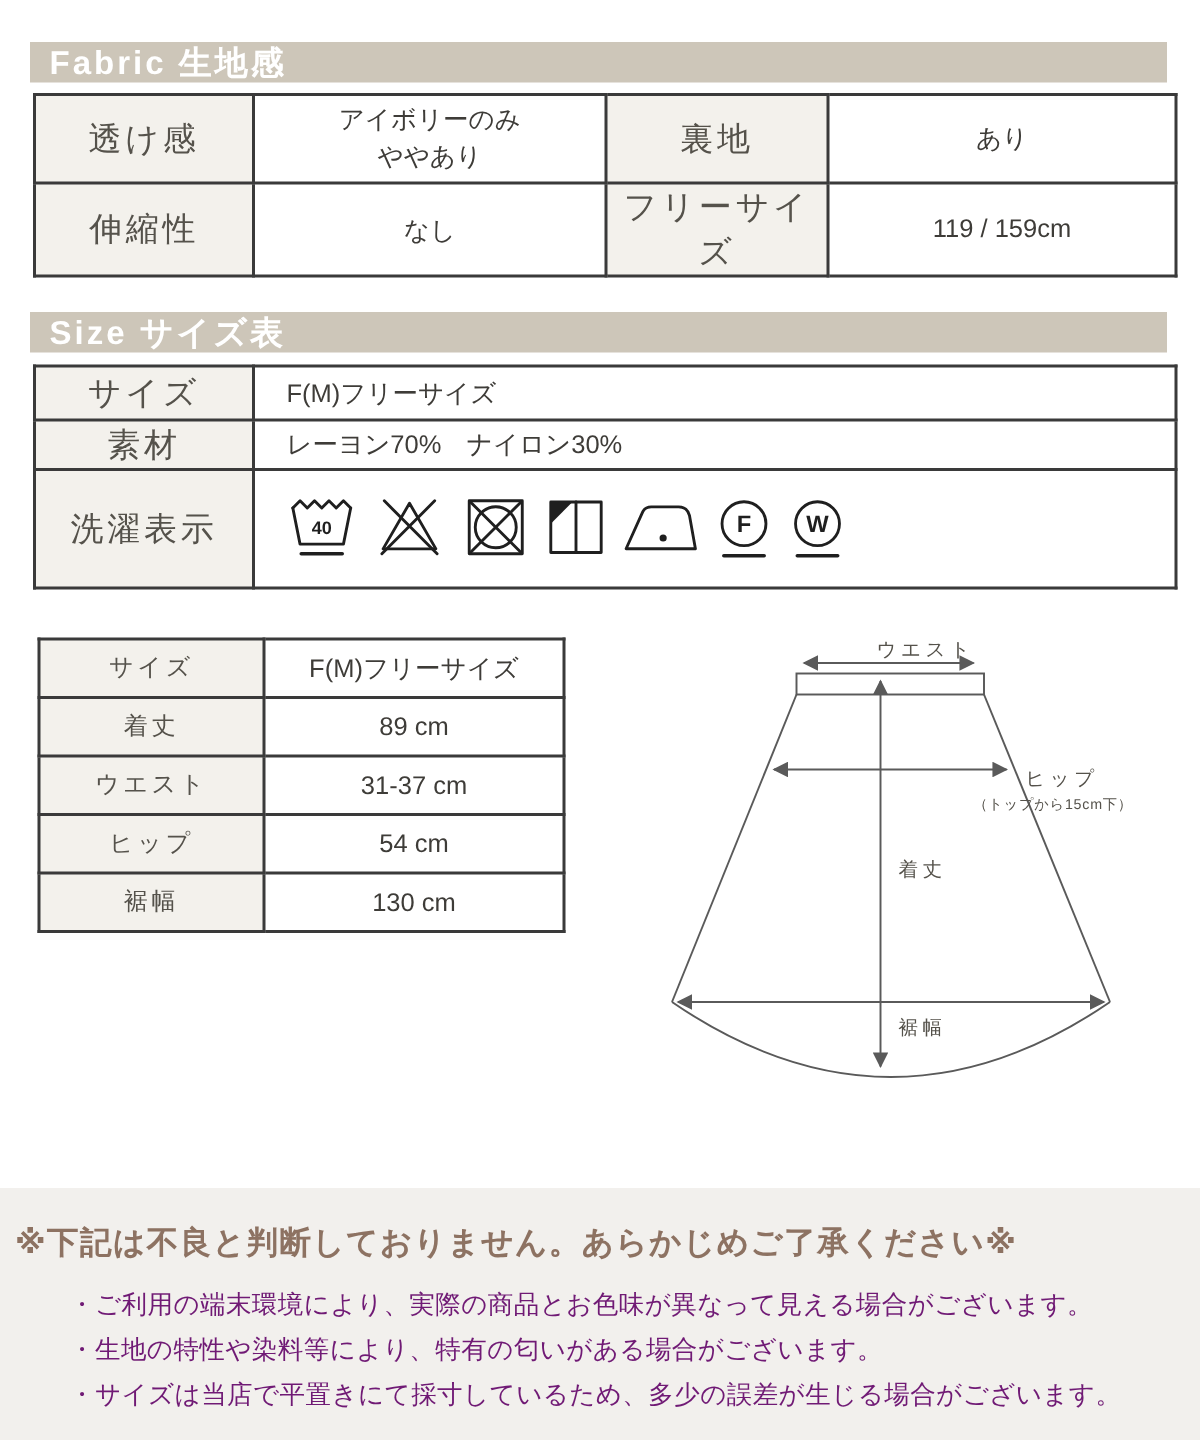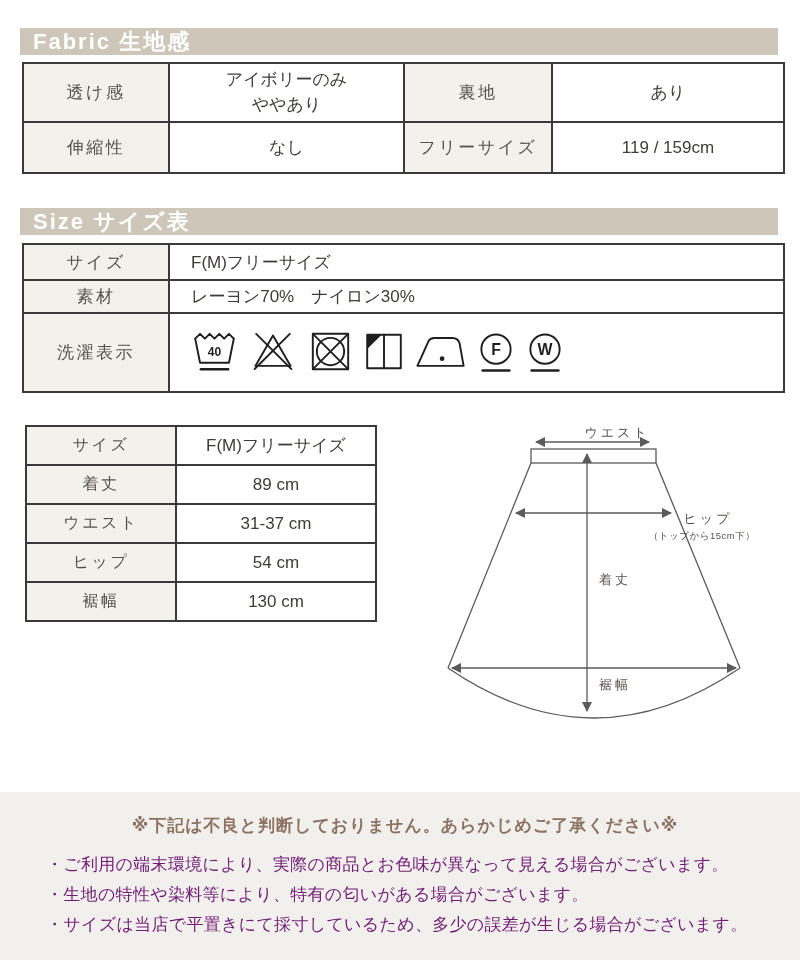--- a/index.html
+++ b/index.html
@@ -8,21 +8,21 @@
   .page { position:relative; width:800px; height:960px; background:#ffffff; overflow:hidden; color:#3e3c38; }
 
   .banner { position:absolute; left:20px; width:758px; height:27px; background:#cdc6b9;
             color:#ffffff; font-size:22px; font-weight:bold; letter-spacing:2px;
             line-height:27px; padding-left:13px; }
   #fabric-banner { top:28px; }
   #size-banner   { top:208px; }
 
   table.tbl { position:absolute; border-collapse:collapse; table-layout:fixed; }
   .tbl th, .tbl td { border:2px solid #3a3a3a; text-align:center; vertical-align:middle; }
-  .tbl th { background:#f3f1ec; font-weight:normal; color:#55524b; letter-spacing:2.5px; font-size:17px; }
+  .tbl th { background:#f3f1ec; font-weight:normal; color:#55524b; letter-spacing:2.5px; font-size:22px; }
   .tbl td { background:#ffffff; color:#3e3c38; font-size:17px; }
 
   #fabric-table { left:22px; top:62px; width:761px; }
   #fabric-table tr.r1 { height:59px; }
   #fabric-table tr.r2 { height:51px; }
   .pre { white-space:pre-line; line-height:1.45; }
 
   #spec-table { left:22px; top:243px; width:761px; }
   #spec-table tr.sr1 { height:36px; }
   #spec-table tr.sr2 { height:33px; }
@@ -36,21 +36,21 @@
   .cst { fill:#1f1f1f; font-weight:bold; }
 
   #measurement-table { left:25px; top:425px; width:350px; }
   #measurement-table tr { height:39px; }
   #measurement-table th { font-size:16px; }
 
   .diagram { position:absolute; left:440px; top:415px; width:340px; height:320px; }
   svg text { font-family:"Liberation Sans","DejaVu Sans",sans-serif; }
 
   .notes { position:absolute; left:0; top:792px; width:800px; height:168px; background:#f2f0ed; }
-  .headline { margin-top:22px; text-align:center; font-size:17px; font-weight:600;
+  .headline { margin-top:22px; font-size:21px; font-weight:600;
               color:#8d7262; letter-spacing:1px;margin-left:10px; }
   .note-list { margin:13px 0 0 46px; }
   .note-line { font-size:17px; line-height:30px; color:#701a75; letter-spacing:0.3px; }
 </style>
 </head>
 <body>
 
 <div class="page">
 
   <div class="banner" id="fabric-banner">

